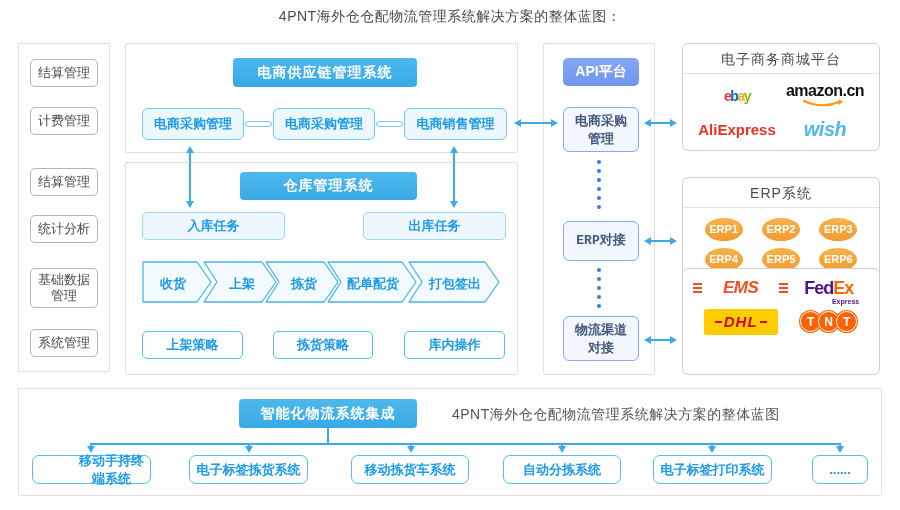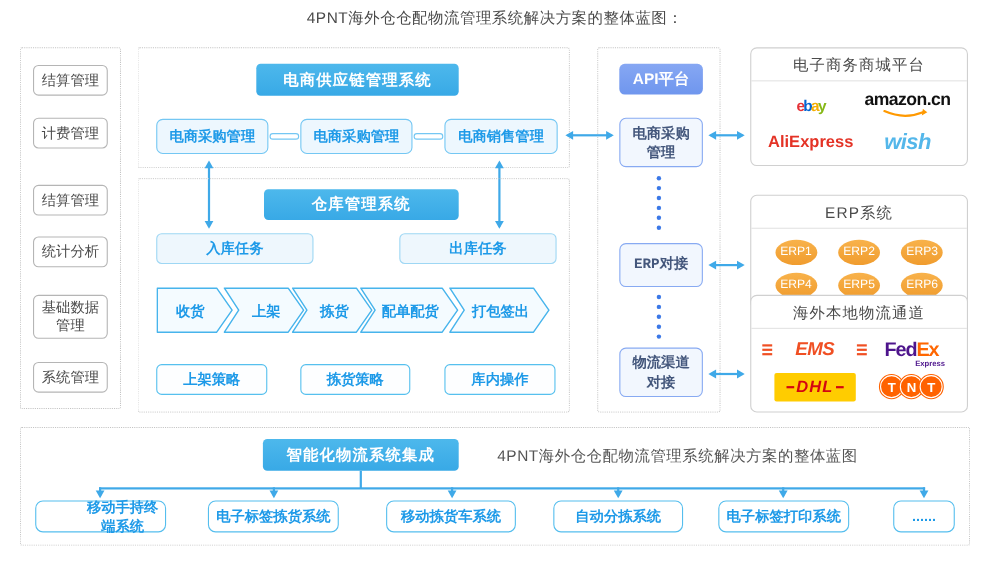--- a/index.html
+++ b/index.html
@@ -51,21 +51,21 @@
   .fedex{position:relative;font-size:18px;font-weight:900;letter-spacing:-1px;line-height:1;}
   .fedex .fed{color:#4d148c;}
   .fedex .ex{color:#ff6600;}
   .fedex .sub{position:absolute;right:-6px;bottom:-8px;font-size:7px;font-weight:bold;color:#4d148c;letter-spacing:0;}
   .dhl{display:flex;align-items:center;justify-content:center;gap:2px;width:74px;height:26px;background:#ffcc00;border-radius:2px;color:#d40511;font-style:italic;font-weight:900;font-size:15px;letter-spacing:1px;}
   .dhl .dash{width:7px;height:2px;background:#d40511;}
   .tnt{display:flex;}
   .tnt span{display:inline-flex;align-items:center;justify-content:center;width:21px;height:21px;border-radius:50%;background:#ff6200;border:1px solid #fff;box-shadow:0 0 0 1px #ff6200;color:#fff;font-weight:900;font-size:12px;margin-left:-3px;}
   .tnt span:first-child{margin-left:0;}
   .erpgrid{display:grid;grid-template-columns:1fr 1fr 1fr;justify-items:center;align-items:center;height:calc(100% - 30px);padding:6px 12px;}
-  .erpoval{width:38px;height:23px;border-radius:50%;background:linear-gradient(180deg,#f8b24b,#f09c2e);color:#fff;font-size:11px;font-weight:normal;display:flex;align-items:center;justify-content:center;}
+  .erpoval{width:38px;height:23px;border-radius:50%;background:linear-gradient(180deg,#f8b24b,#f09c2e);color:#fff;font-size:11px;font-weight:bold;display:flex;align-items:center;justify-content:center;}
   .caption{font-size:14px;color:#555;letter-spacing:.5px;}
   svg text{font-family:"Liberation Sans","DejaVu Sans",sans-serif;}
 </style>
 </head>
 <body>
 
 <div class="canvas">
 
   <div class="abs title">4PNT海外仓仓配物流管理系统解决方案的整体蓝图：</div>
 
@@ -162,21 +162,20 @@
       <div class="erpoval">ERP1</div>
       <div class="erpoval">ERP2</div>
       <div class="erpoval">ERP3</div>
       <div class="erpoval">ERP4</div>
       <div class="erpoval">ERP5</div>
       <div class="erpoval">ERP6</div>
     </div>
   </div>
 
   <div class="abs rpanel" style="left:682px;top:268px;width:198px;height:107px;">
-    <div class="rpanel-h">海外本地物流通道</div>
     <div class="lgrid">
       <div class="ems">
           <span class="bars"></span>
           <span>EMS</span>
           <span class="bars"></span>
         </div>
       <div class="fedex"><span class="fed">Fed</span><span class="ex">Ex</span><span class="sub">Express</span></div>
       <div class="dhl">
           <span class="dash"></span>
           <span>DHL</span>

